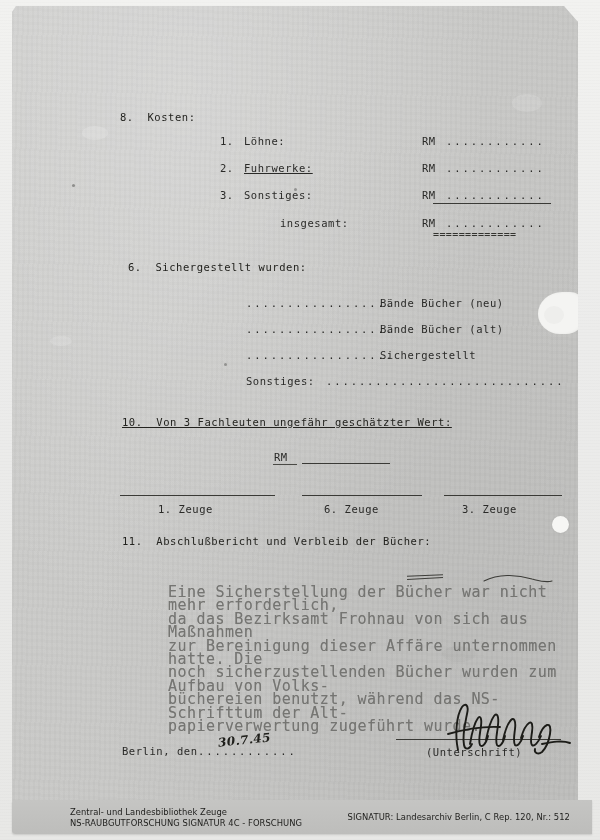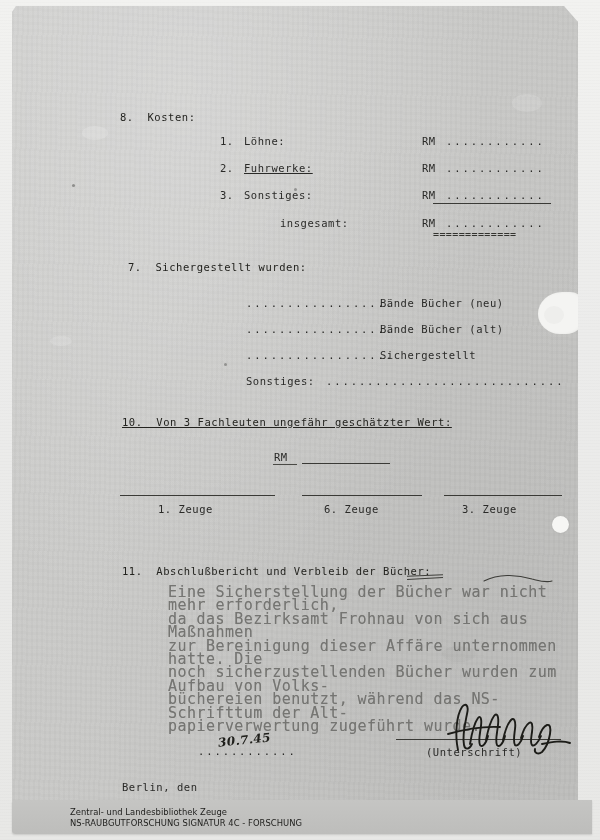--- a/index.html
+++ b/index.html
@@ -231,21 +231,21 @@
     <div class="ln" style="left:410px;top:184px;">RM</div>
     <div class="ln dots" style="left:434px;top:184px;">............</div>
 
     <div class="rule" style="left:421px;top:197px;width:118px;"></div>
 
     <div class="ln" style="left:268px;top:212px;">insgesamt:</div>
     <div class="ln" style="left:410px;top:212px;">RM</div>
     <div class="ln dots" style="left:434px;top:212px;">............</div>
     <div class="eqline" style="left:421px;top:224px;">=============</div>
 
-    <div class="ln strong" style="left:116px;top:256px;">7.  Sichergestellt wurden:</div>
+    <div class="ln strong" style="left:116px;top:256px;">6.  Sichergestellt wurden:</div>
 
     <div class="ln dots" style="left:234px;top:292px;">..................</div>
     <div class="ln" style="left:368px;top:292px;">Bände Bücher (neu)</div>
 
     <div class="ln dots" style="left:234px;top:318px;">..................</div>
     <div class="ln" style="left:368px;top:318px;">Bände Bücher (alt)</div>
 
     <div class="ln dots" style="left:234px;top:344px;">..................</div>
     <div class="ln" style="left:368px;top:344px;">Sichergestellt</div>
 
@@ -260,23 +260,23 @@
 
     <div class="rule" style="left:108px;top:489px;width:155px;"></div>
     <div class="ln" style="left:146px;top:498px;">1. Zeuge</div>
 
     <div class="rule" style="left:290px;top:489px;width:120px;"></div>
     <div class="ln" style="left:312px;top:498px;">6. Zeuge</div>
 
     <div class="rule" style="left:432px;top:489px;width:118px;"></div>
     <div class="ln" style="left:450px;top:498px;">3. Zeuge</div>
 
-    <div class="ln strong" style="left:110px;top:530px;margin-top:30px;">11.  Abschlußbericht und Verbleib der Bücher:</div>
-
-    <div class="ln" style="left:110px;top:740px;margin-top:36px;">Berlin, den</div>
+    <div class="ln strong" style="left:110px;top:530px;">11.  Abschlußbericht und Verbleib der Bücher:</div>
+
+    <div class="ln" style="left:110px;top:740px;">Berlin, den</div>
     <div class="ln dots" style="left:186px;top:740px;">............</div>
 
     <div class="rule" style="left:384px;top:733px;width:165px;"></div>
     <div class="ln" style="left:414px;top:741px;">(Unterschrift)</div>
   </div>
 
   <div id="para-11">Eine Sicherstellung der Bücher war nicht mehr erforderlich,
 da das Bezirksamt Frohnau von sich aus      Maßnahmen
 zur Bereinigung dieser Affäre  unternommen hatte. Die
 noch sicherzustellenden Bücher wurden zum Aufbau von Volks-
@@ -305,13 +305,14 @@
       <path d="M100 44 C110 42, 120 40, 128 43"></path>
     </g>
   </svg>
 </div>
 
 <div id="footer-bar">
   <div id="footer-left">
     <div>Zentral- und Landesbibliothek Zeuge</div>
     <div>NS-RAUBGUTFORSCHUNG SIGNATUR 4C - FORSCHUNG</div>
   </div>
+  <div id="footer-right">SIGNATUR: Landesarchiv Berlin, C Rep. 120, Nr.: 512</div>
 </div>
 
 </body></html>

